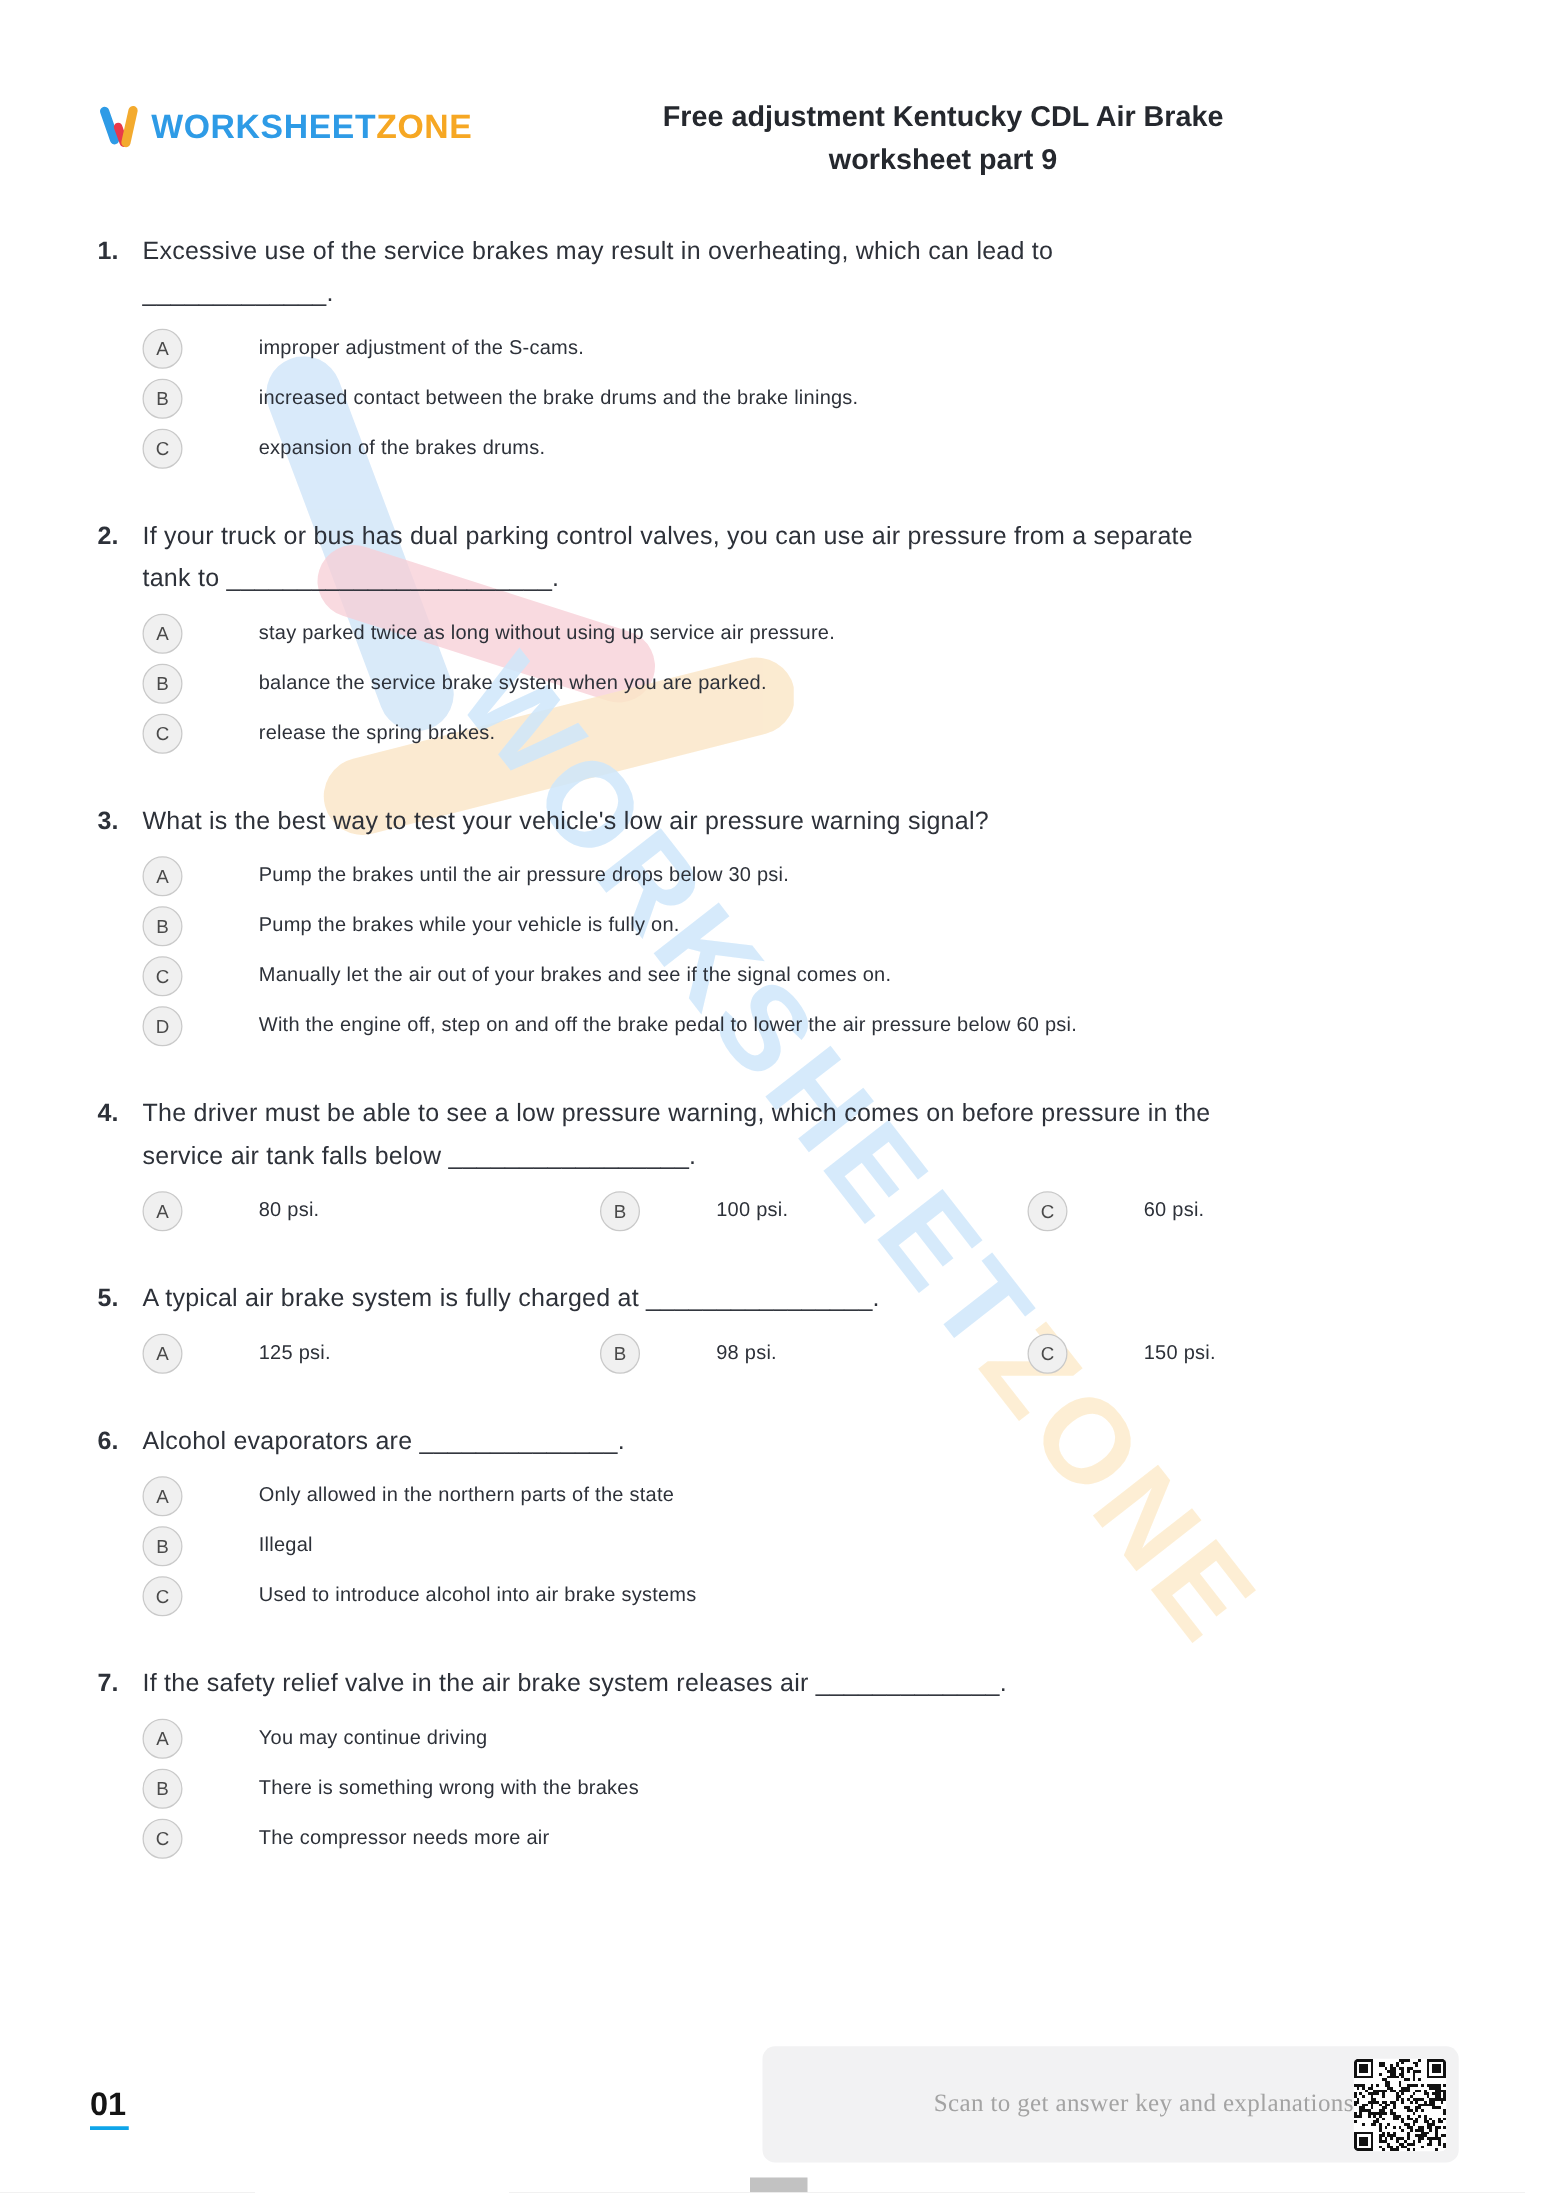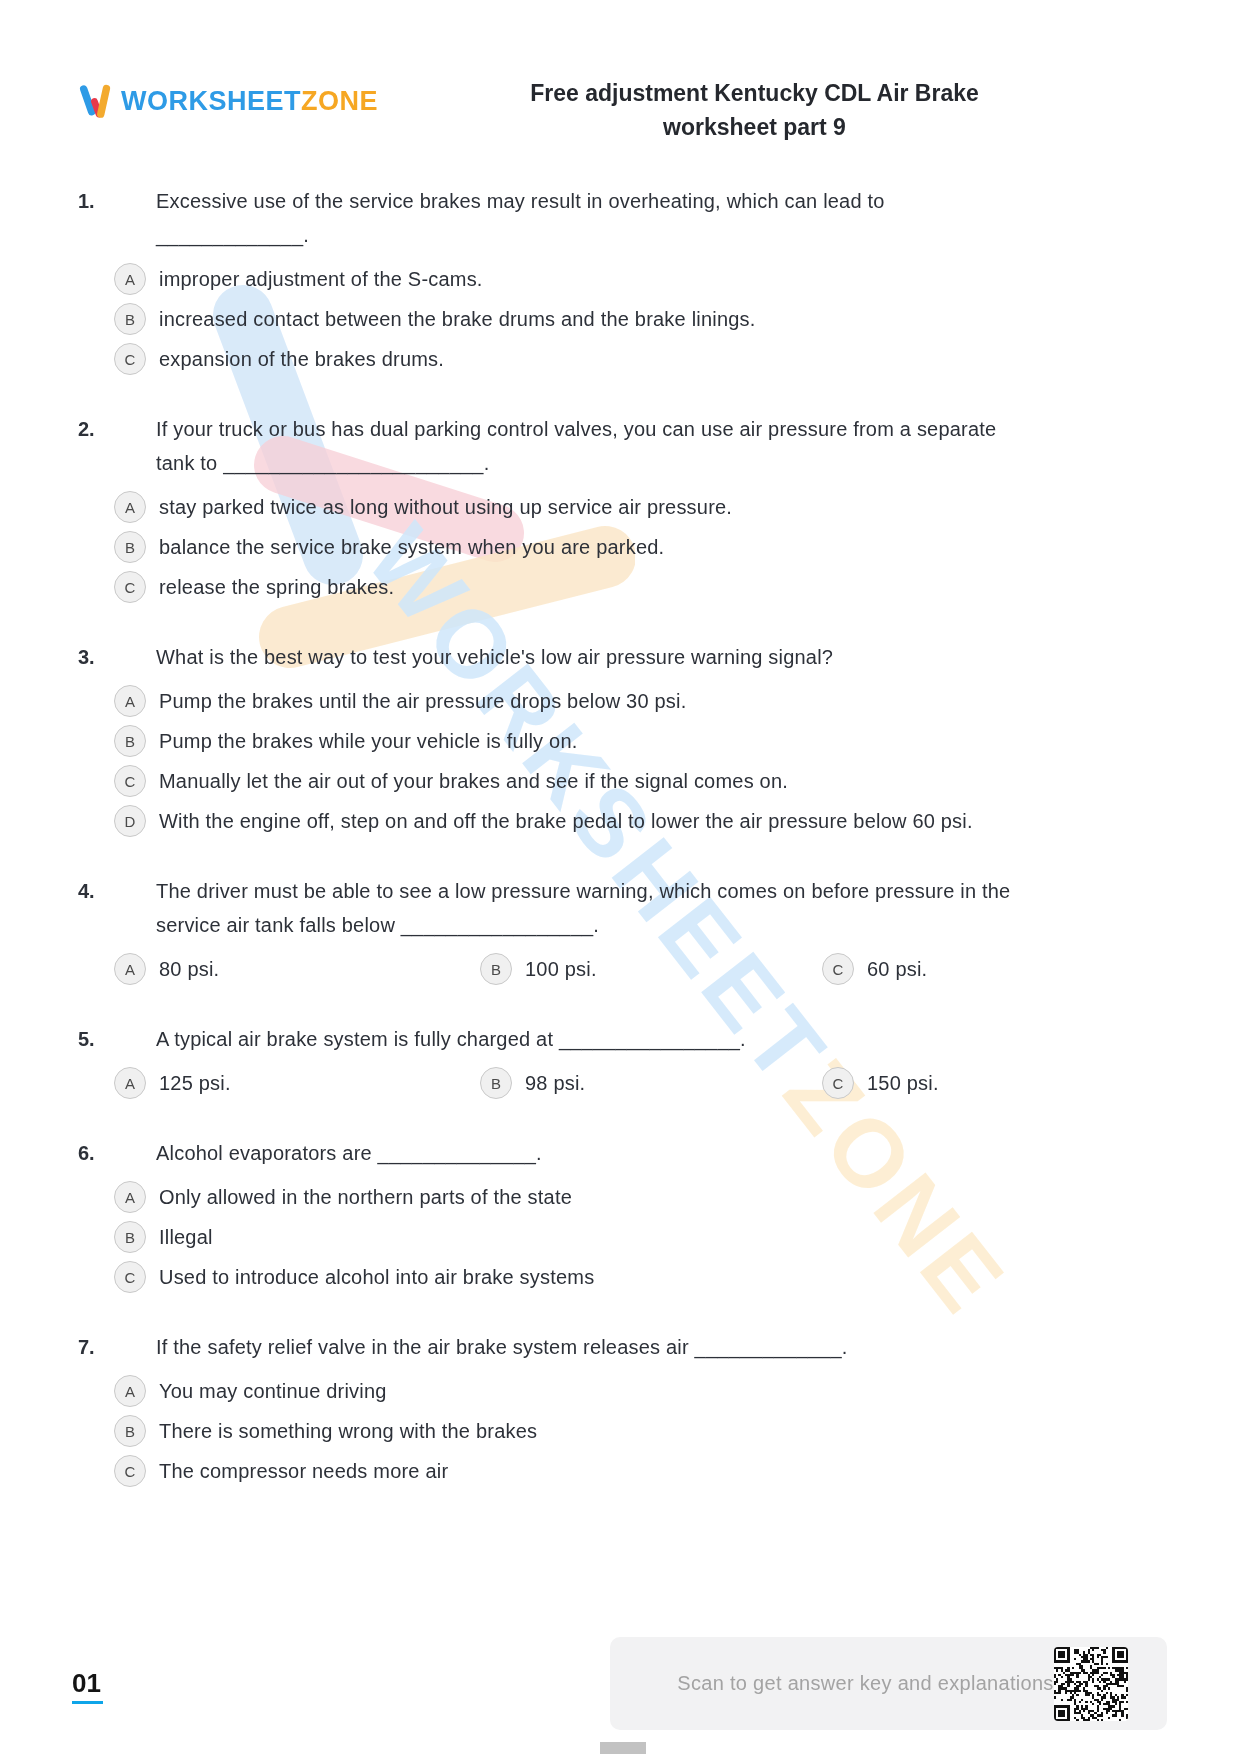--- a/index.html
+++ b/index.html
@@ -28,43 +28,43 @@
   .logo{display:flex;align-items:center;gap:10px;width:300px;flex:0 0 auto;}
   .logo-text{font-size:27px;font-weight:bold;letter-spacing:.5px;white-space:nowrap;}
   .logo-text .w1{color:#2e9be6;}
   .logo-text .w2{color:#f6a723;}
   .title{flex:1;text-align:center;padding:6px 40px 0 10px;font-size:23px;font-weight:bold;line-height:34px;color:#25282e;}
   
   .questions{margin-top:40px;}
   .question{display:flex;margin-bottom:33px;}
   .q-number{width:36px;flex:0 0 auto;font-weight:bold;font-size:20px;line-height:34px;}
   .q-body{flex:1;min-width:0;}
-  .q-text{font-size:20px;margin-left:42px;}
+  .q-text{font-size:20px;}
   .q-line{display:block;line-height:34px;letter-spacing:.2px;}
   .q-options{margin-top:7px;}
   .q-options.columns{display:grid;grid-template-columns:366px 342px 1fr;}
   .option{display:flex;align-items:center;height:40px;}
   .opt-circle{
     flex:0 0 auto;width:30px;height:30px;border-radius:50%;
     background:#f0f0f0;border:1px solid #c9c9c9;
     display:flex;align-items:center;justify-content:center;
     font-size:15px;color:#4a4a4a;margin-right:13px;
   }
-  .opt-text{font-size:20px;letter-spacing:.2px;}
+  .opt-text{font-size:16px;letter-spacing:.2px;margin-left:48px;}
   
   .page-number{
     position:absolute;z-index:2;left:72px;top:1668px;
     font-size:26px;font-weight:bold;color:#141414;
     border-bottom:3px solid #0ea5e9;padding:0 2px 2px 0;
   }
   .scan-box{
     position:absolute;z-index:2;left:610px;top:1637px;width:557px;height:93px;
     background:#f2f2f3;border-radius:10px;
-    display:flex;align-items:center;justify-content:center;
-    padding:0 10px 0 38px;box-sizing:border-box;
+    display:flex;align-items:center;justify-content:flex-end;
+    padding:0 10px 0 38px;box-sizing:border-box;font-family:Liberation Serif, serif;
   }
   .scan-text{color:#a3a3a3;font-size:20px;letter-spacing:.3px;}
   .qr{width:74px;height:74px;background:#fff;border-radius:4px;flex:0 0 auto;}
   .bottom-bar{
     position:absolute;z-index:2;left:600px;top:1742px;width:46px;height:12px;background:#c2c2c2;
   }
 </style>
 </head>
 <body>
 

